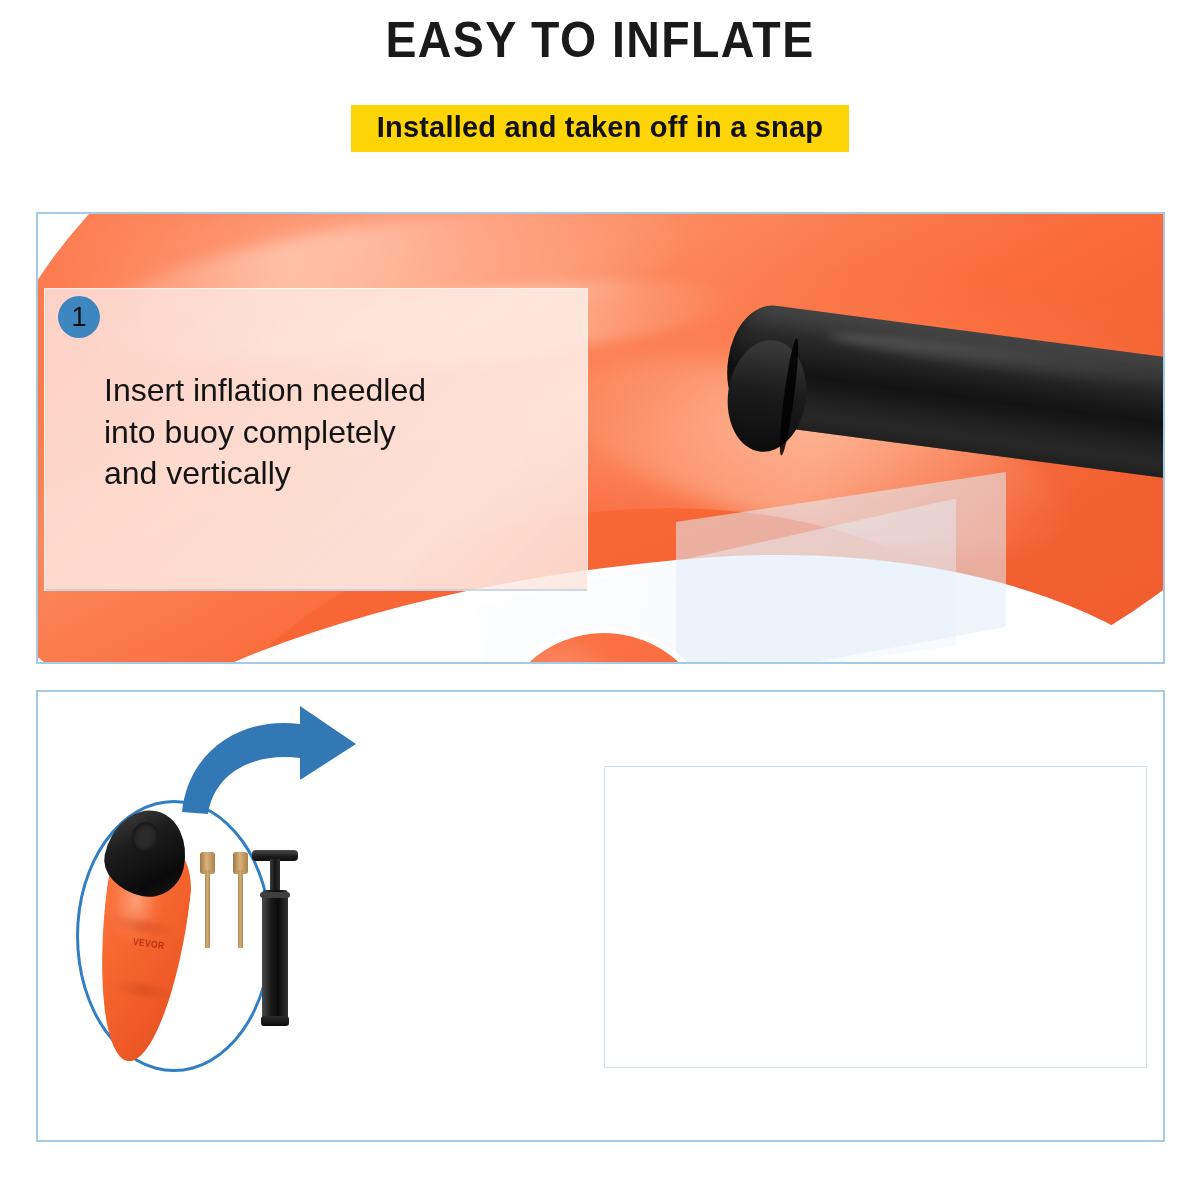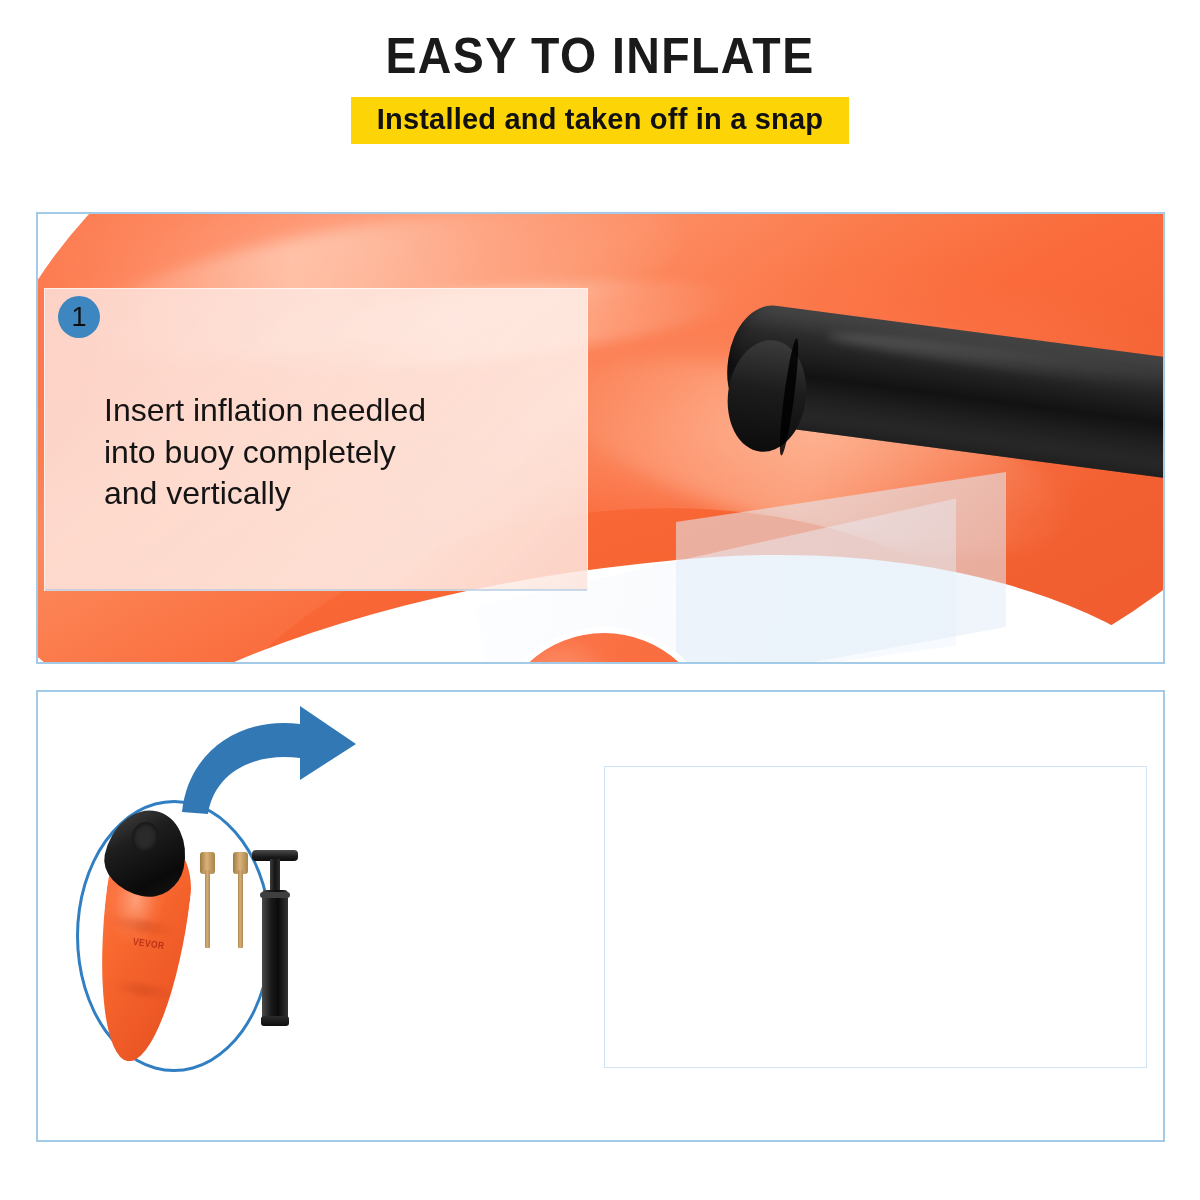--- a/index.html
+++ b/index.html
@@ -11,21 +11,21 @@
     width: 1200px;
     height: 1200px;
     font-family: "Liberation Sans", sans-serif;
     position: relative;
     overflow: hidden;
   }
 
   
   .header {
     width: 1200px;
-    padding-top: 30px;
+    padding-top: 14px;
     text-align: center;
   }
   .main-title {
     font-family: "Liberation Sans", sans-serif;
     font-size: 50px;
     font-weight: bold;
     letter-spacing: 1.5px;
     color: #1a1a1a;
     line-height: 1.05;
     transform: scaleX(0.93);
@@ -37,20 +37,21 @@
   }
   .subtitle {
     display: inline-block;
     background: #fdd406;
     color: #111111;
     font-size: 29px;
     font-weight: bold;
     letter-spacing: 0.2px;
     padding: 7px 26px 9px 26px;
     line-height: 1.1;
+    margin-top: 24px;
   }
 
   
   .panel {
     position: absolute;
     border: 2px solid #a3cbe8;
     background: #ffffff;
     box-sizing: border-box;
     overflow: hidden;
   }
@@ -267,21 +268,21 @@
     white-space: pre-line;
     font-weight: normal;
   }
   #step-1-block {
     position: absolute;
     left: 58px;
     top: 296px;
     z-index: 5;
   }
   #step-1-block .step-text {
-    margin-top: 52px;
+    margin-top: 32px;
     margin-left: 46px;
   }
 
   
   
   .inset-ellipse {
     position: absolute;
     left: 38px;
     top: 108px;
     width: 196px;

